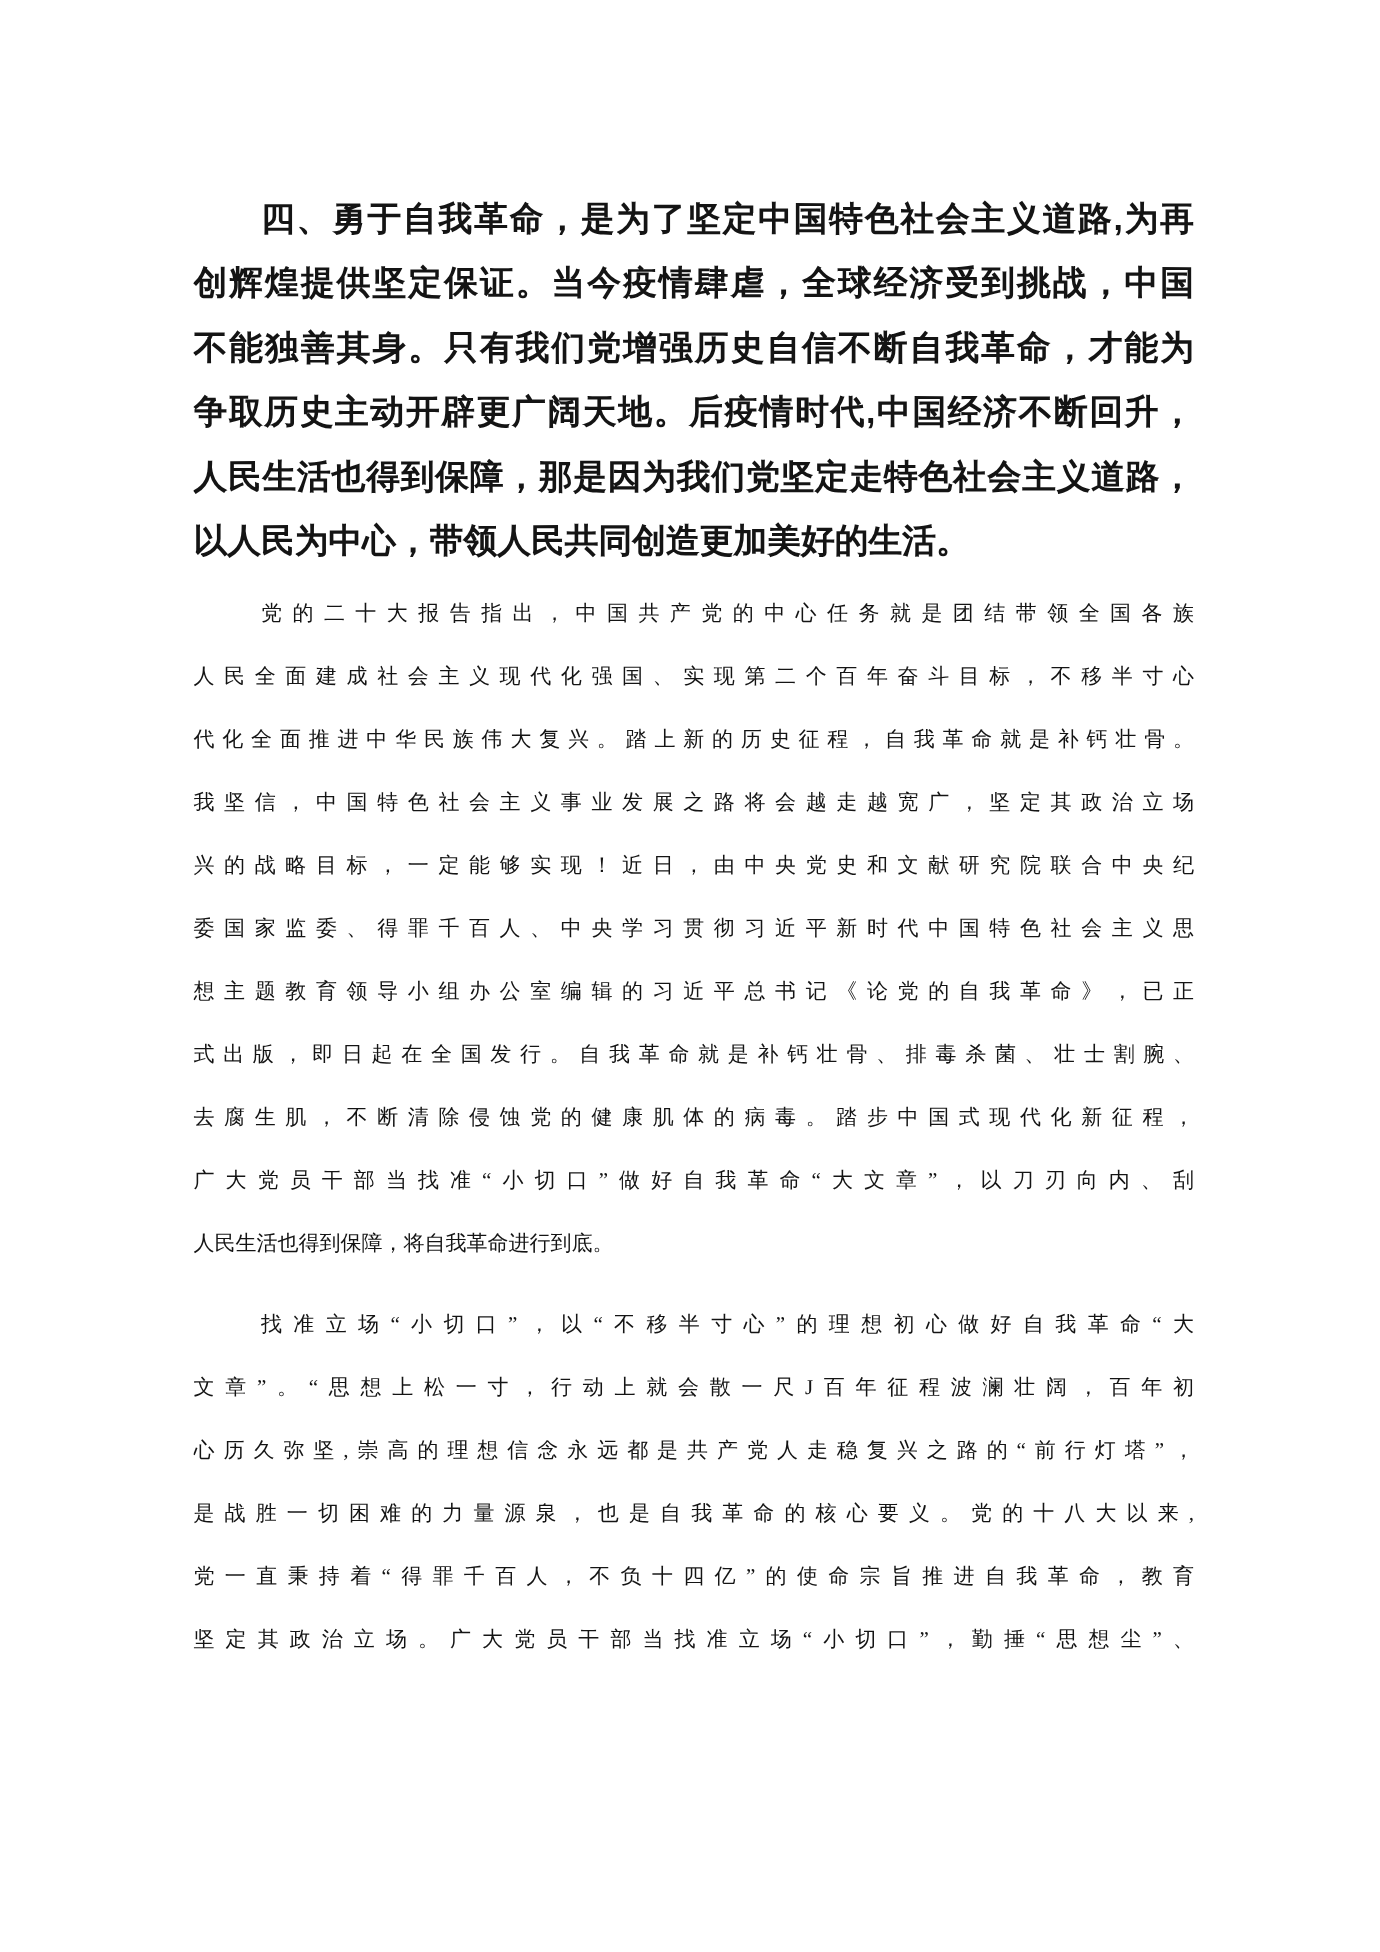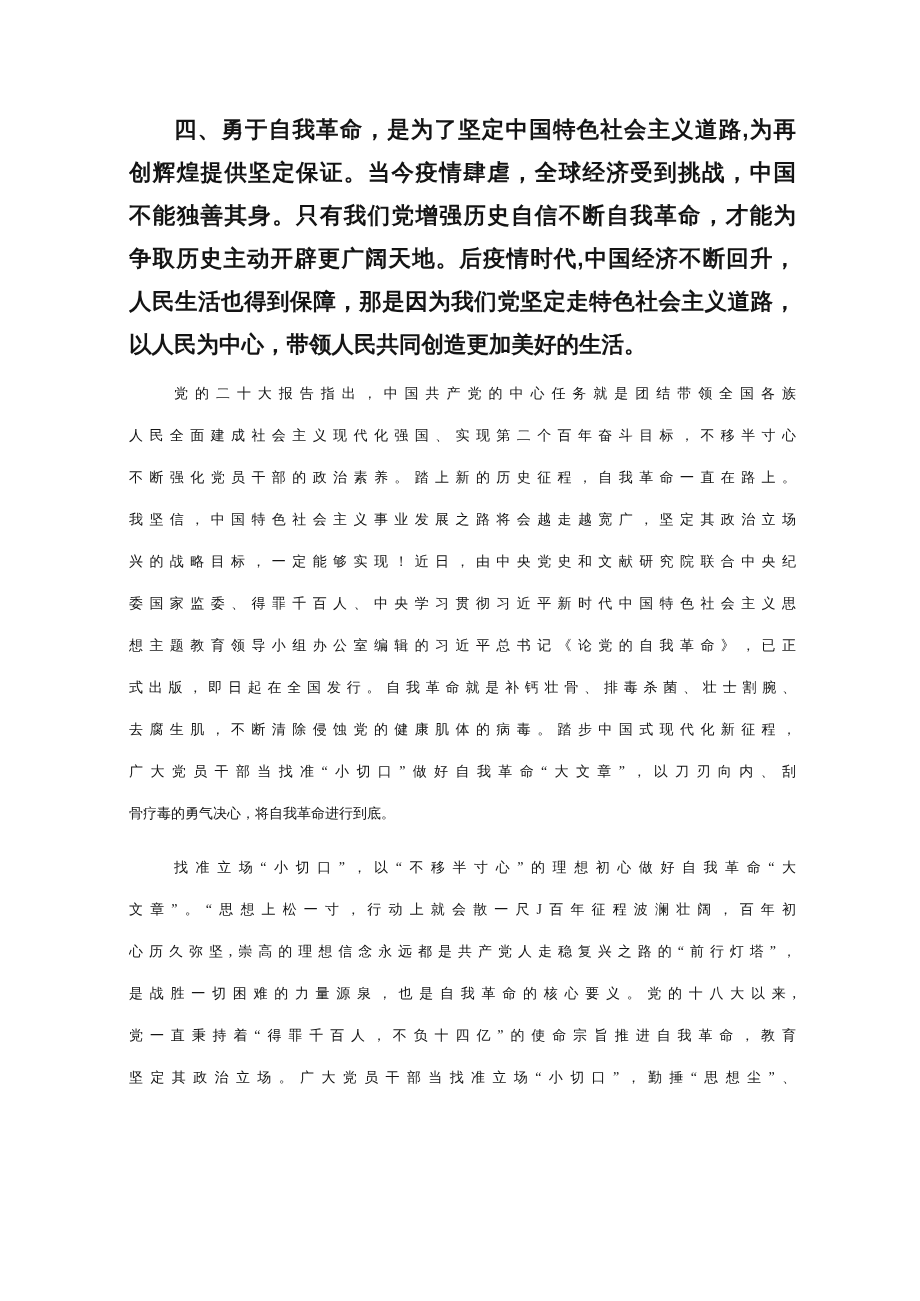--- a/index.html
+++ b/index.html
@@ -11,21 +11,21 @@
     position: relative;
     width: 920px;
     height: 1301px;
     background: #ffffff;
     overflow: hidden;
     color: #141414;
   }
   .text-block {
     position: absolute;
     left: 129px;
-    top: 108px;
+    top: 124px;
     width: 667px;
   }
   .para { margin: 0; padding: 0; }
   .para .line {
     text-align: justify;
     text-align-last: justify;
     text-justify: inter-ideograph;
     overflow: hidden;
   }
   .para .line.end {
@@ -60,29 +60,29 @@
       <div class="line">创辉煌提供坚定保证。当今疫情肆虐，全球经济受到挑战，中国</div>
       <div class="line">不能独善其身。只有我们党增强历史自信不断自我革命，才能为</div>
       <div class="line">争取历史主动开辟更广阔天地。后疫情时代,中国经济不断回升，</div>
       <div class="line">人民生活也得到保障，那是因为我们党坚定走特色社会主义道路，</div>
       <div class="line end">以人民为中心，带领人民共同创造更加美好的生活。</div>
     </div>
 
     <div class="para body body-1">
       <div class="line indent">党的二十大报告指出，中国共产党的中心任务就是团结带领全国各族</div>
       <div class="line">人民全面建成社会主义现代化强国、实现第二个百年奋斗目标，不移半寸心</div>
-      <div class="line">不断强化党员干部的政治素养。踏上新的历史征程，自我革命一直在路上。</div>
+      <div class="line">代化全面推进中华民族伟大复兴。踏上新的历史征程，自我革命就是补钙壮骨。</div>
       <div class="line">我坚信，中国特色社会主义事业发展之路将会越走越宽广，坚定其政治立场</div>
       <div class="line">兴的战略目标，一定能够实现！近日，由中央党史和文献研究院联合中央纪</div>
       <div class="line">委国家监委、得罪千百人、中央学习贯彻习近平新时代中国特色社会主义思</div>
       <div class="line">想主题教育领导小组办公室编辑的习近平总书记《论党的自我革命》，已正</div>
       <div class="line">式出版，即日起在全国发行。自我革命就是补钙壮骨、排毒杀菌、壮士割腕、</div>
       <div class="line">去腐生肌，不断清除侵蚀党的健康肌体的病毒。踏步中国式现代化新征程，</div>
       <div class="line">广大党员干部当找准“小切口”做好自我革命“大文章”，以刀刃向内、刮</div>
-      <div class="line end">骨疗毒的勇气决心，将自我革命进行到底。</div>
+      <div class="line end">人民生活也得到保障，将自我革命进行到底。</div>
     </div>
 
     <div class="para body body-2">
       <div class="line indent">找准立场“小切口”，以“不移半寸心”的理想初心做好自我革命“大</div>
       <div class="line">文章”。“思想上松一寸，行动上就会散一尺J百年征程波澜壮阔，百年初</div>
       <div class="line">心历久弥坚,崇高的理想信念永远都是共产党人走稳复兴之路的“前行灯塔”，</div>
       <div class="line">是战胜一切困难的力量源泉，也是自我革命的核心要义。党的十八大以来,</div>
       <div class="line">党一直秉持着“得罪千百人，不负十四亿”的使命宗旨推进自我革命，教育</div>
       <div class="line">坚定其政治立场。广大党员干部当找准立场“小切口”，勤捶“思想尘”、</div>
     </div>

